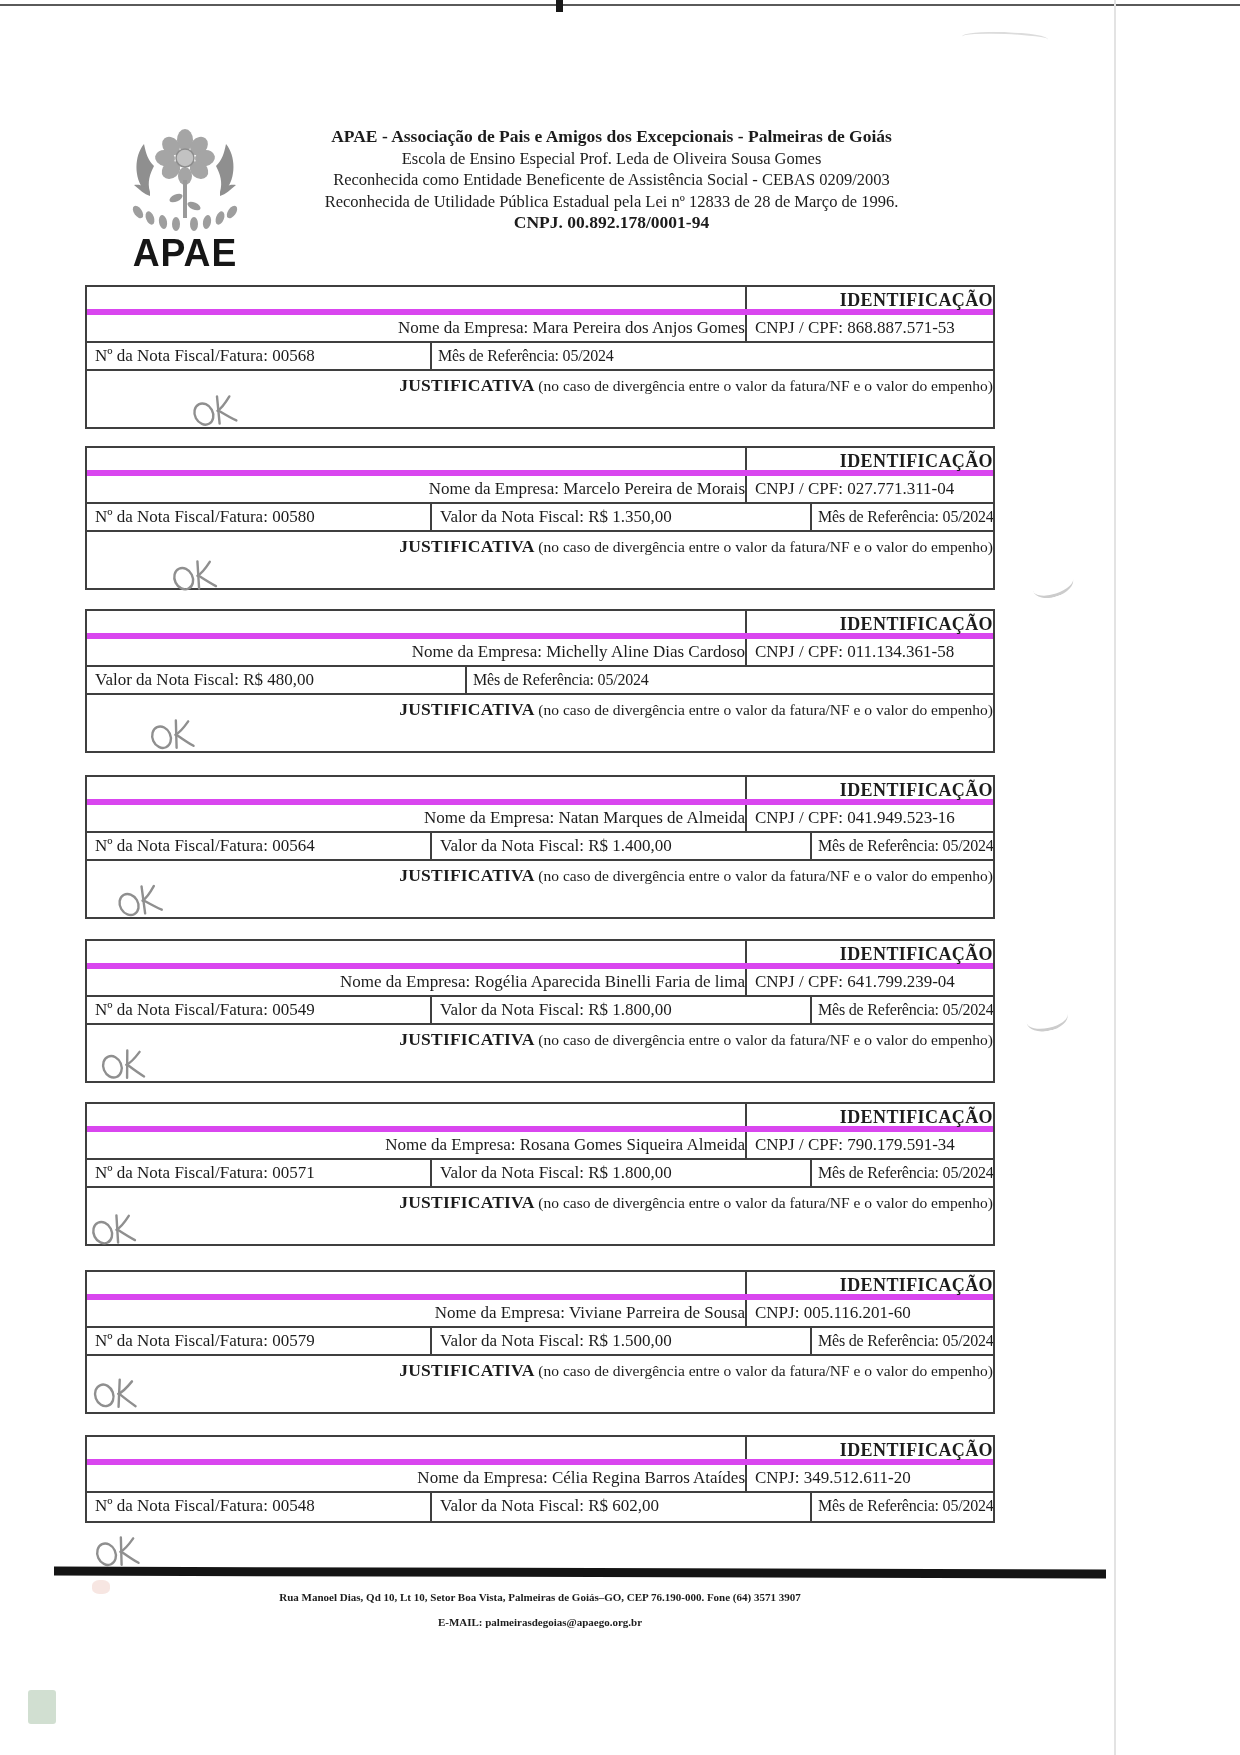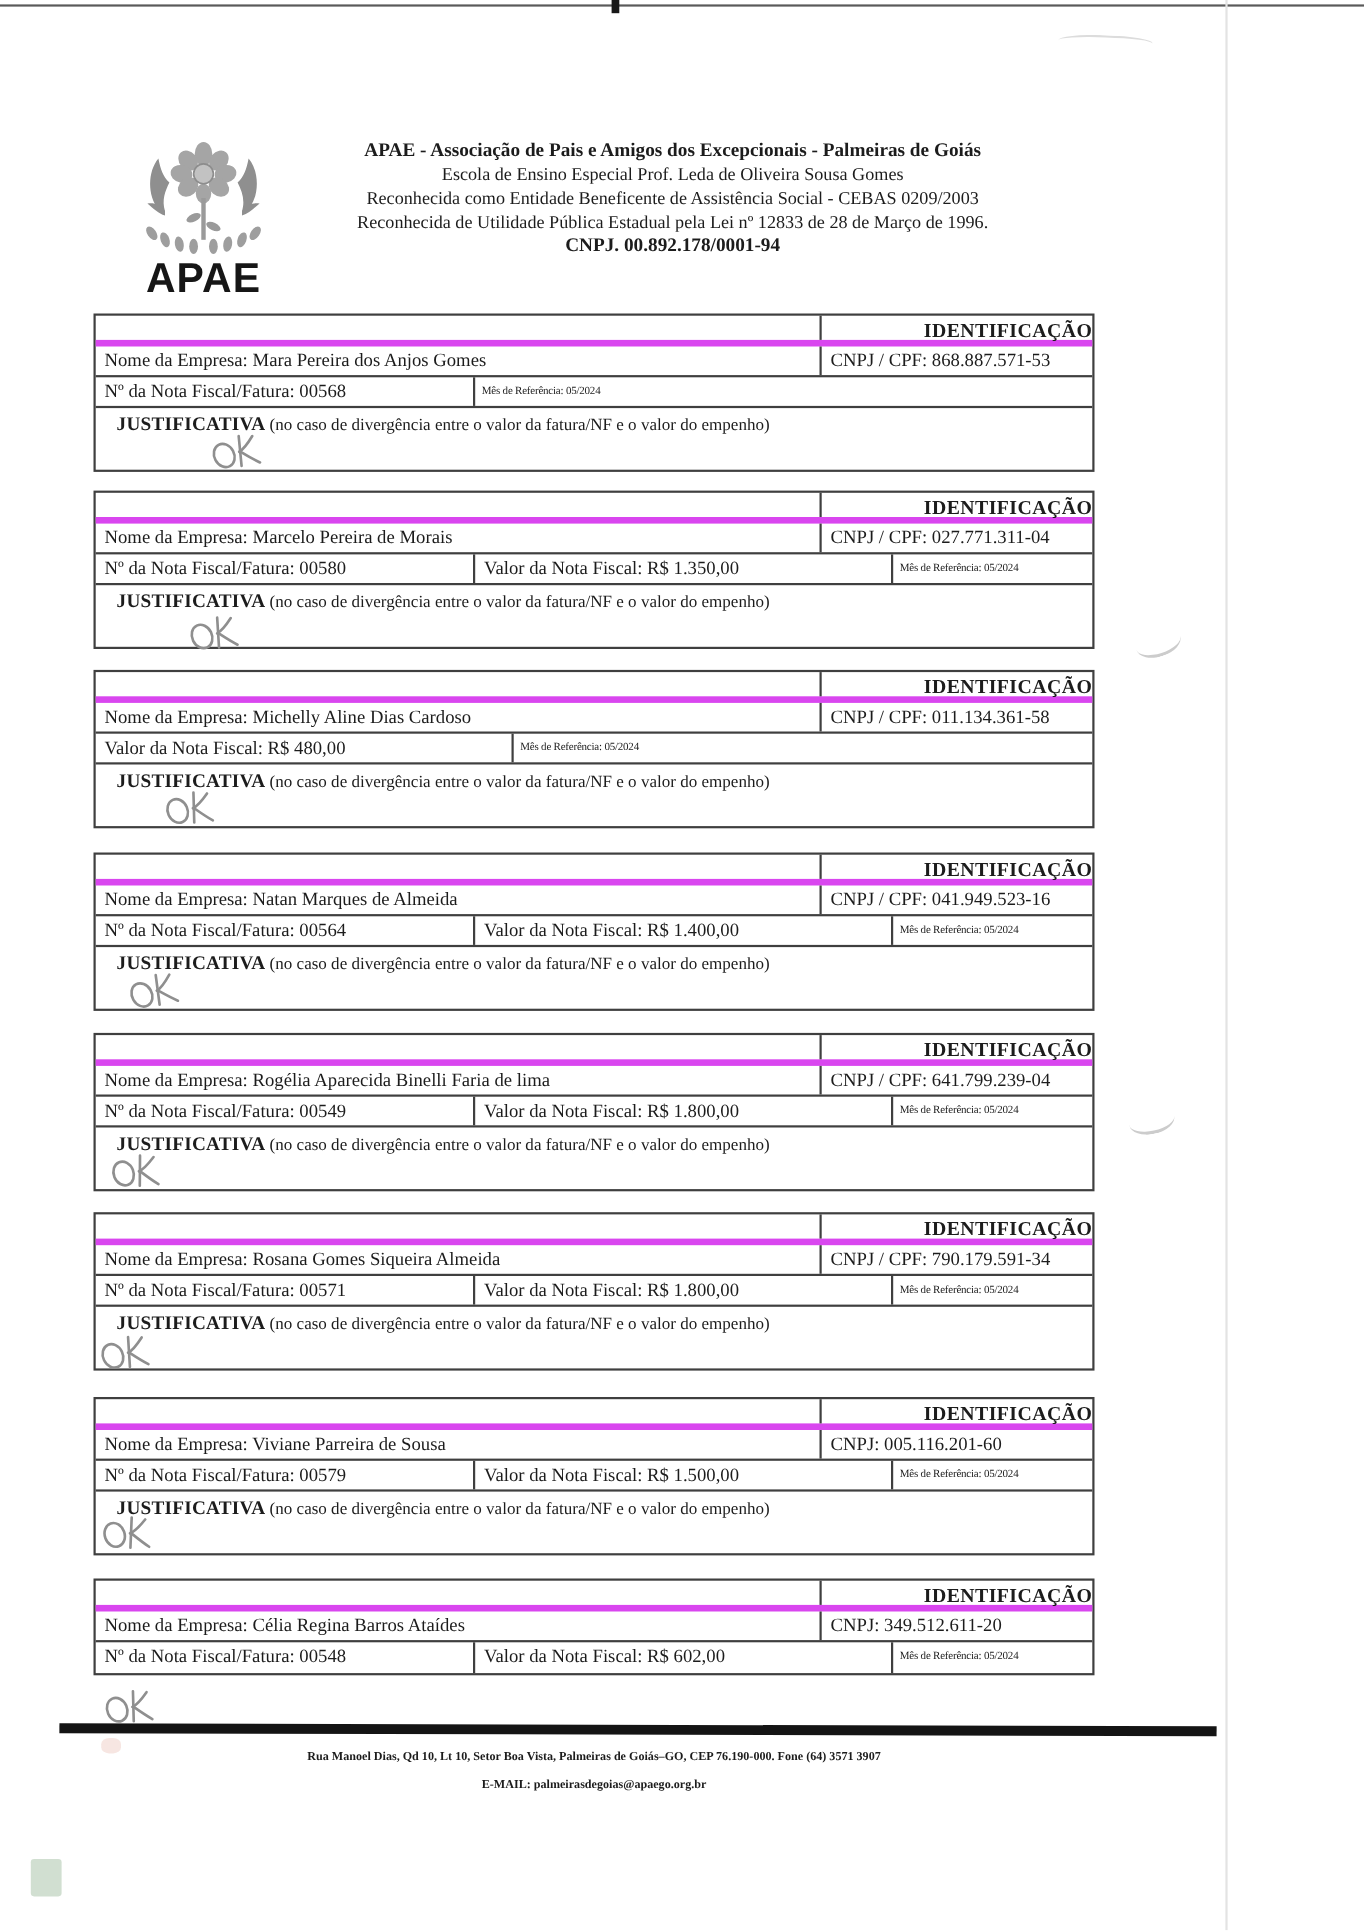--- a/index.html
+++ b/index.html
@@ -33,27 +33,27 @@
          background:transparent;}
   .trow{position:relative;box-sizing:border-box;}
   .thead{height:28px;border-bottom:6px solid #d946ef;text-align:right;}
   .thead .ttl{font-weight:bold;font-size:18px;letter-spacing:.4px;line-height:27px;}
   .hdiv{position:absolute;left:658px;top:0;bottom:0;width:2px;background:#3f3f3f;}
   .tname{height:28px;border-bottom:2px solid #3f3f3f;display:flex;}
   .tnota{height:28px;display:flex;}
   .tnota.bordered{border-bottom:2px solid #3f3f3f;align-items:flex-end;}
   .cell{box-sizing:border-box;font-size:17px;line-height:26px;white-space:nowrap;overflow:hidden;
         padding-left:8px;}
-  .cname{width:660px;border-right:2px solid #3f3f3f;}
+  .cname{width:660px;border-right:2px solid #3f3f3f;text-align:right;}
   .ccnpj{flex:1;}
   .cnota{width:345px;border-right:2px solid #3f3f3f;}
   .cvalor{width:380px;border-right:2px solid #3f3f3f;}
-  .cmes{flex:1;font-size:10px;padding-left:6px;letter-spacing:-.2px;border-radius:11px;}
+  .cmes{flex:1;font-size:16px;padding-left:6px;letter-spacing:-.2px;border-radius:11px;}
   .tjust{height:56px;}
-  .jline{text-align:left;font-size:15.5px;line-height:24px;padding-top:2px;padding-left:19px;}
+  .jline{text-align:right;font-size:15.5px;line-height:24px;padding-top:2px;padding-left:19px;}
   .jline b{font-size:17.5px;letter-spacing:.2px;}
   
   .ok{position:absolute;width:52px;height:36px;}
   .ok path,.ok ellipse{stroke:#8f8f8f;stroke-width:2.4;fill:none;stroke-linecap:round;}
   .ok-abs{position:absolute;}
   
   .fbar{position:absolute;left:54px;top:1568px;width:1052px;height:9px;background:#141414;
         transform:rotate(.15deg);}
   .ftext{position:absolute;left:85px;top:1585px;width:910px;text-align:center;
          font-weight:bold;font-size:11px;line-height:25px;}

